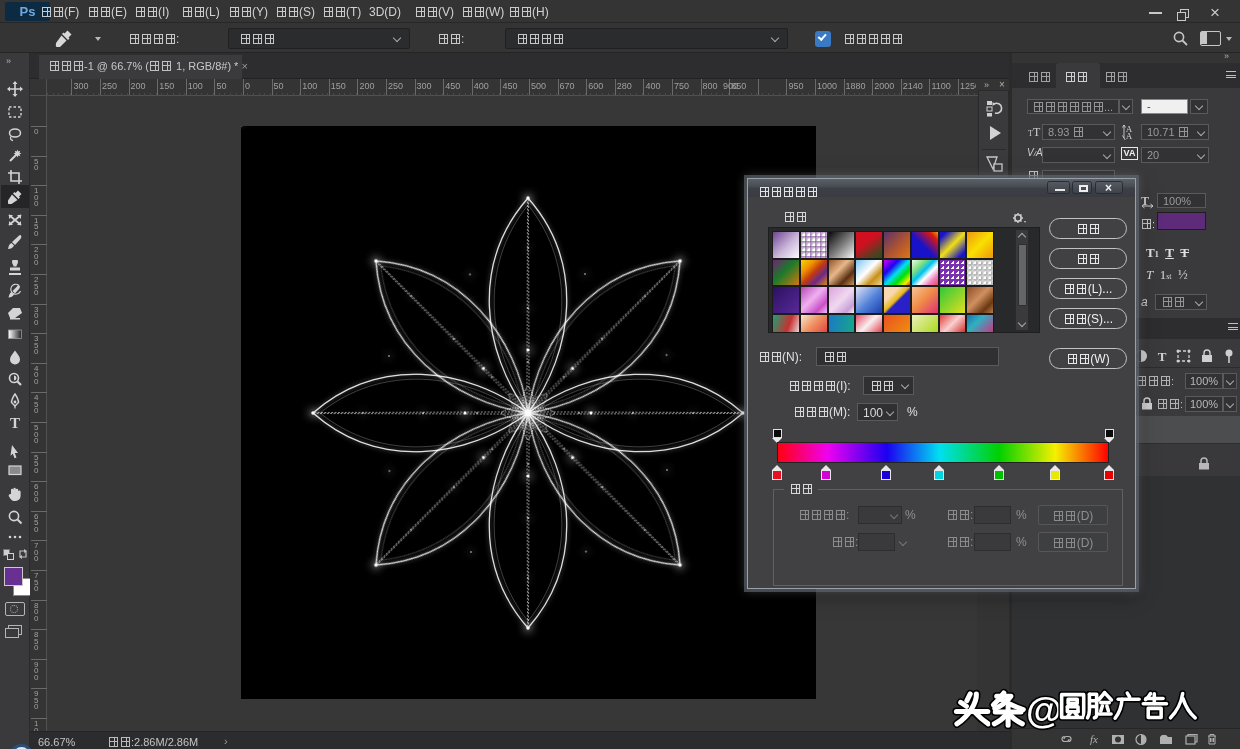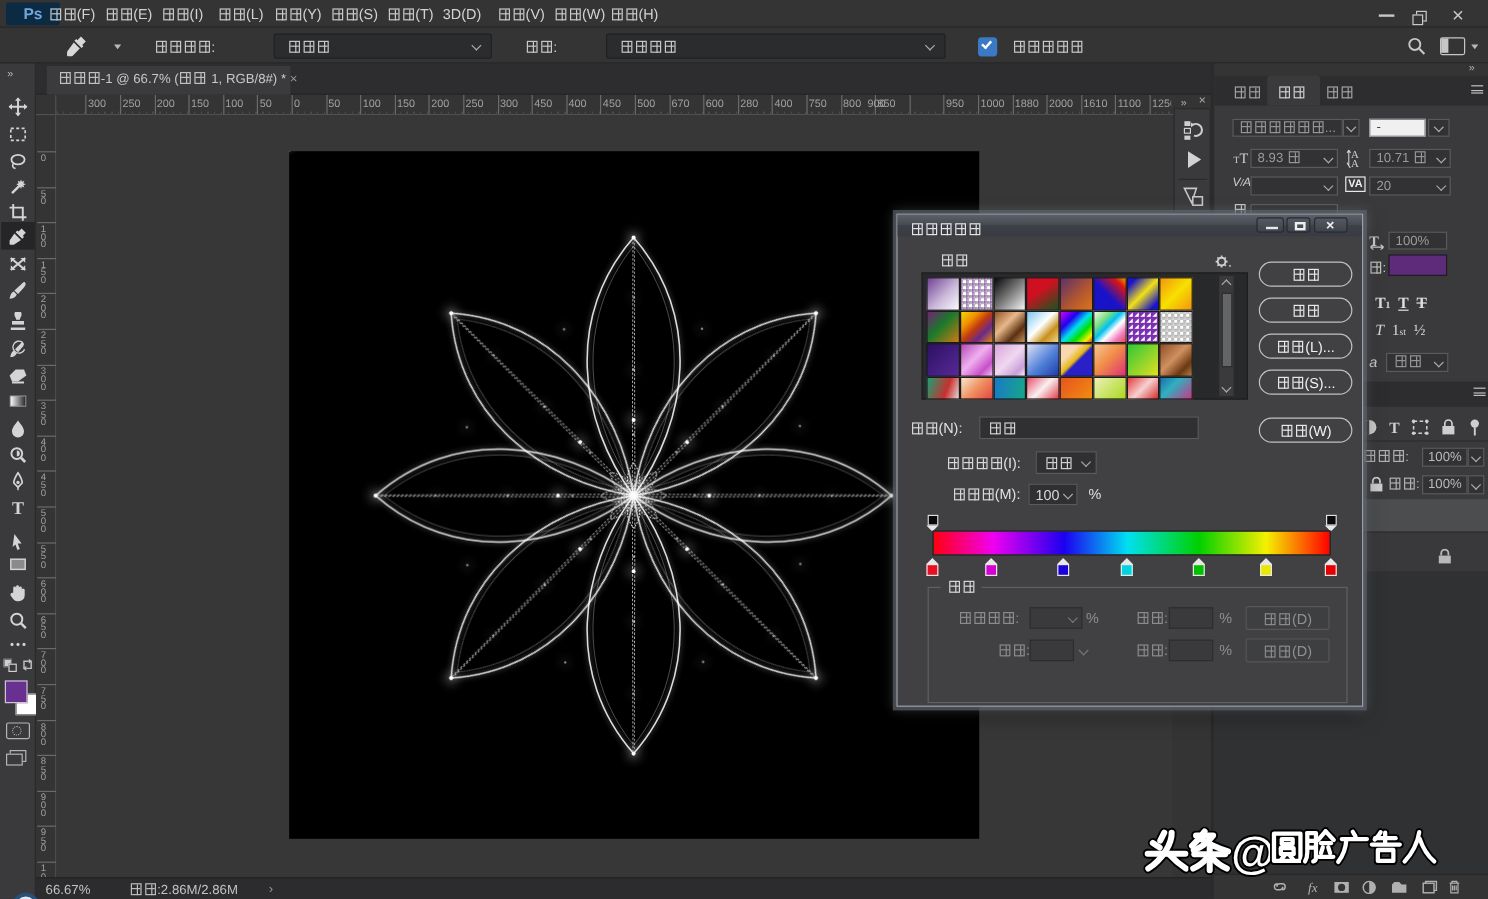--- a/index.html
+++ b/index.html
@@ -215,21 +215,21 @@
     <div class="ab" style="left:693px;top:2px;color:#a0a0a0;font-size:9px">900</div>
     <div class="ab" style="left:756.4px;top:0;width:1px;height:16px;background:#6a6a6a"></div>
     <div class="ab" style="left:758.4px;top:2px;color:#a0a0a0;font-size:9px">950</div>
     <div class="ab" style="left:785.0px;top:0;width:1px;height:16px;background:#6a6a6a"></div>
     <div class="ab" style="left:787.0px;top:2px;color:#a0a0a0;font-size:9px">1000</div>
     <div class="ab" style="left:813.6px;top:0;width:1px;height:16px;background:#6a6a6a"></div>
     <div class="ab" style="left:815.6px;top:2px;color:#a0a0a0;font-size:9px">1880</div>
     <div class="ab" style="left:842.2px;top:0;width:1px;height:16px;background:#6a6a6a"></div>
     <div class="ab" style="left:844.2px;top:2px;color:#a0a0a0;font-size:9px">2000</div>
     <div class="ab" style="left:870.8px;top:0;width:1px;height:16px;background:#6a6a6a"></div>
-    <div class="ab" style="left:872.8px;top:2px;color:#a0a0a0;font-size:9px">1610</div>
+    <div class="ab" style="left:872.8px;top:2px;color:#a0a0a0;font-size:9px">2140</div>
     <div class="ab" style="left:899.4px;top:0;width:1px;height:16px;background:#6a6a6a"></div>
     <div class="ab" style="left:901.4px;top:2px;color:#a0a0a0;font-size:9px">1100</div>
     <div class="ab" style="left:928.0px;top:0;width:1px;height:16px;background:#6a6a6a"></div>
     <div class="ab" style="left:930.0px;top:2px;color:#a0a0a0;font-size:9px">1250</div>
   </div>
 <div class="ab" style="left:30px;top:96px;width:17px;height:635px;background:#343435;border-right:1px solid #515151"></div>
 <div class="ab" style="left:30px;top:96px;width:17px;height:635px;overflow:hidden">
     <div class="ab" style="left:1px;top:30.0px;width:16px;height:1px;background:#6a6a6a"></div>
     <div class="ab" style="left:4px;top:33.0px;color:#a0a0a0;font-size:8px;line-height:6.5px">0</div>
     <div class="ab" style="left:1px;top:59.6px;width:16px;height:1px;background:#6a6a6a"></div>

